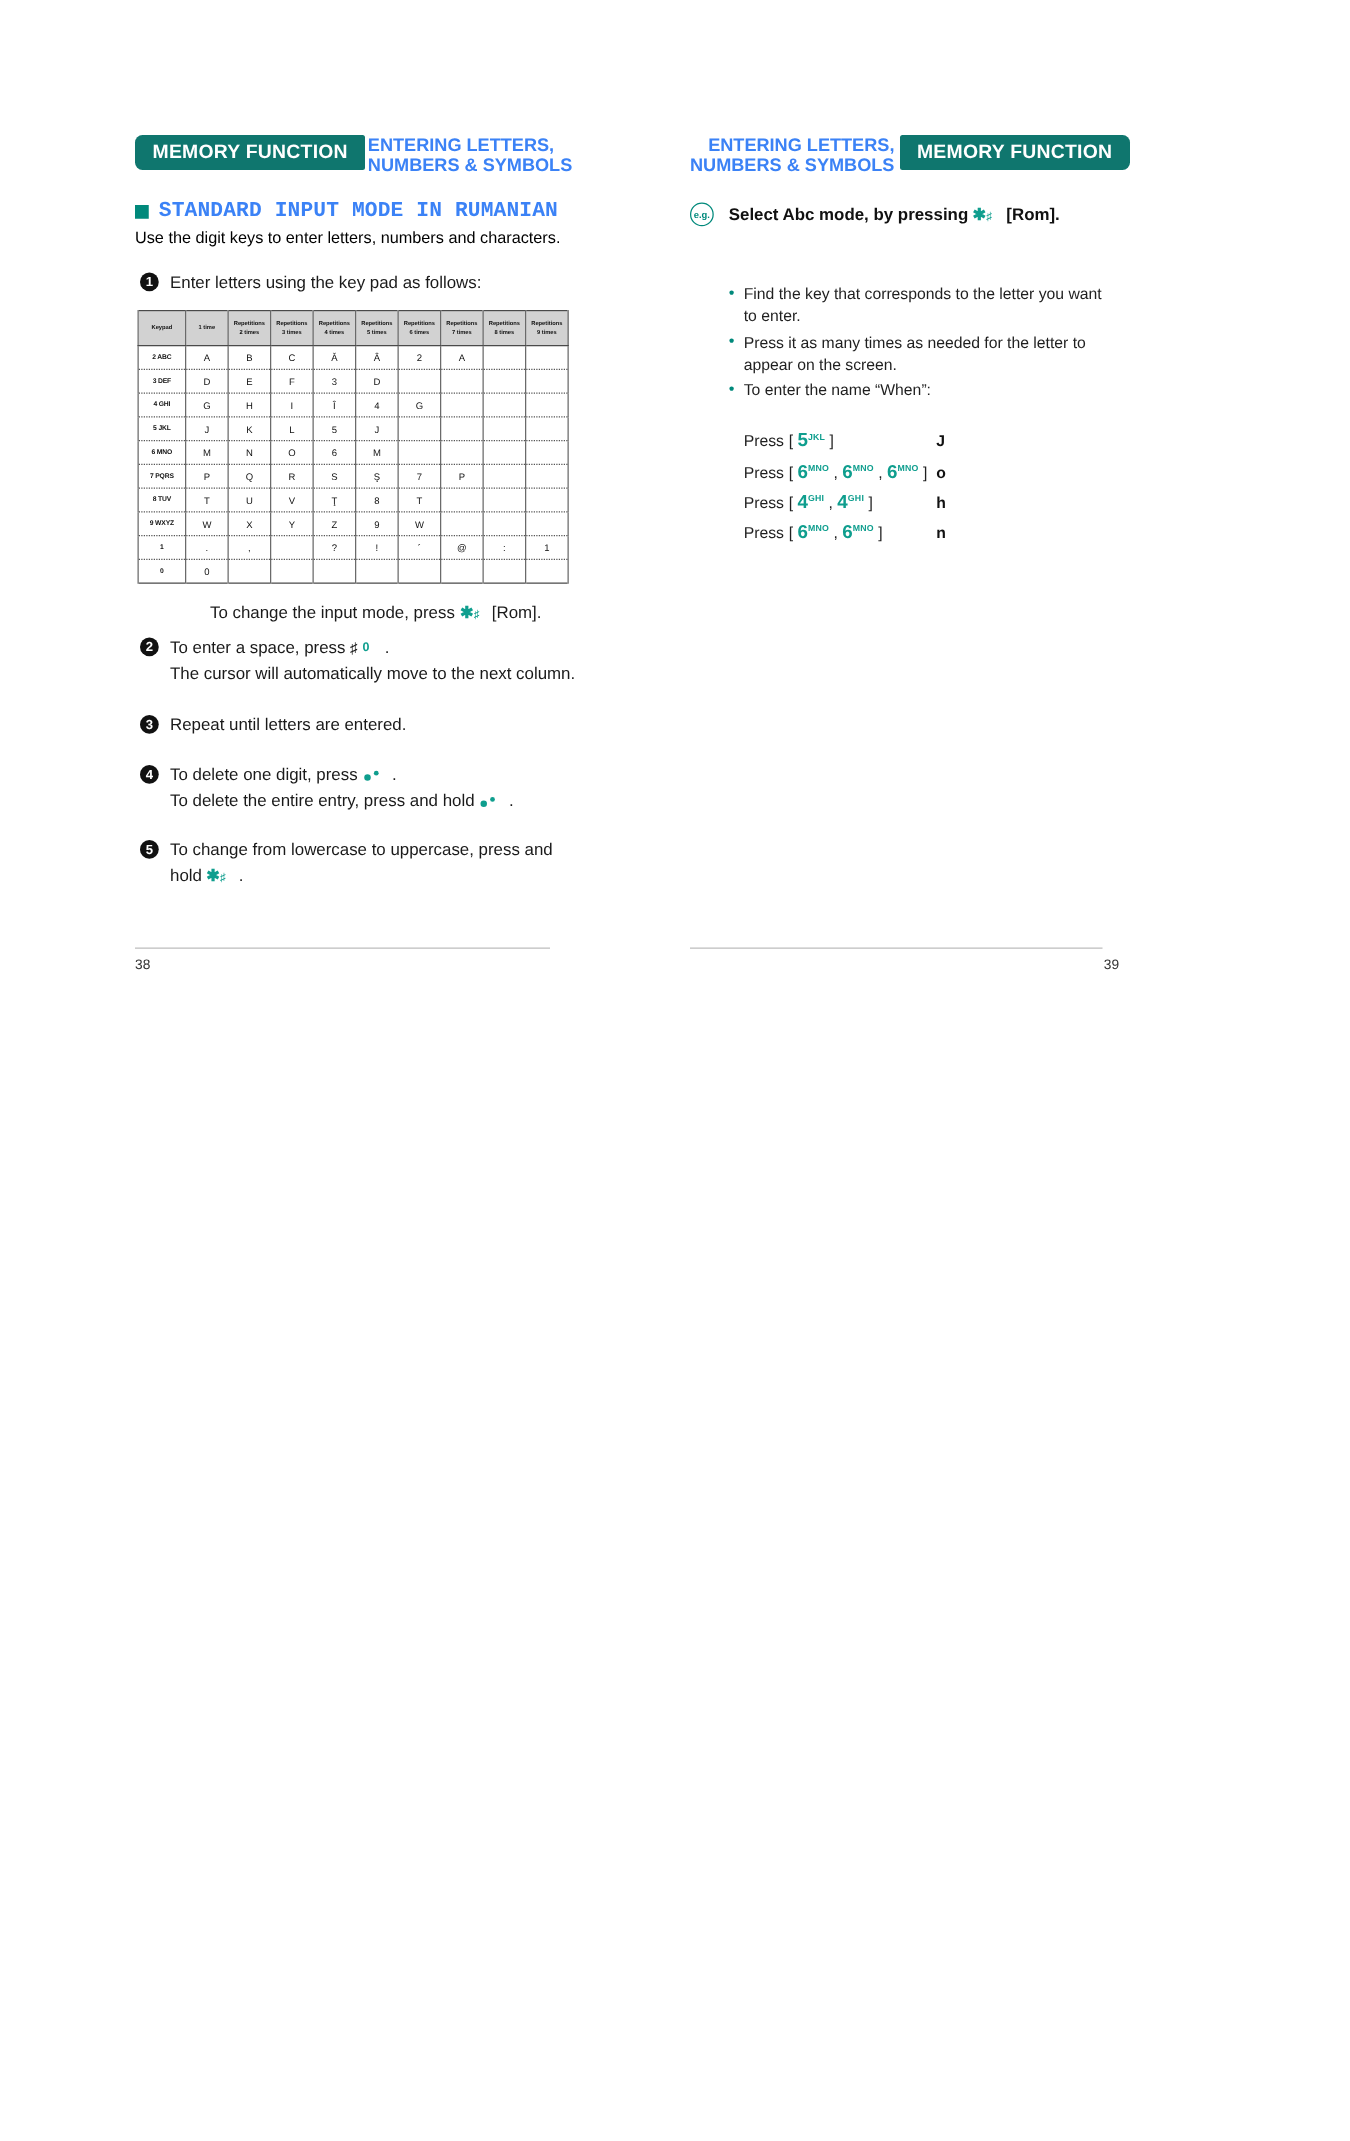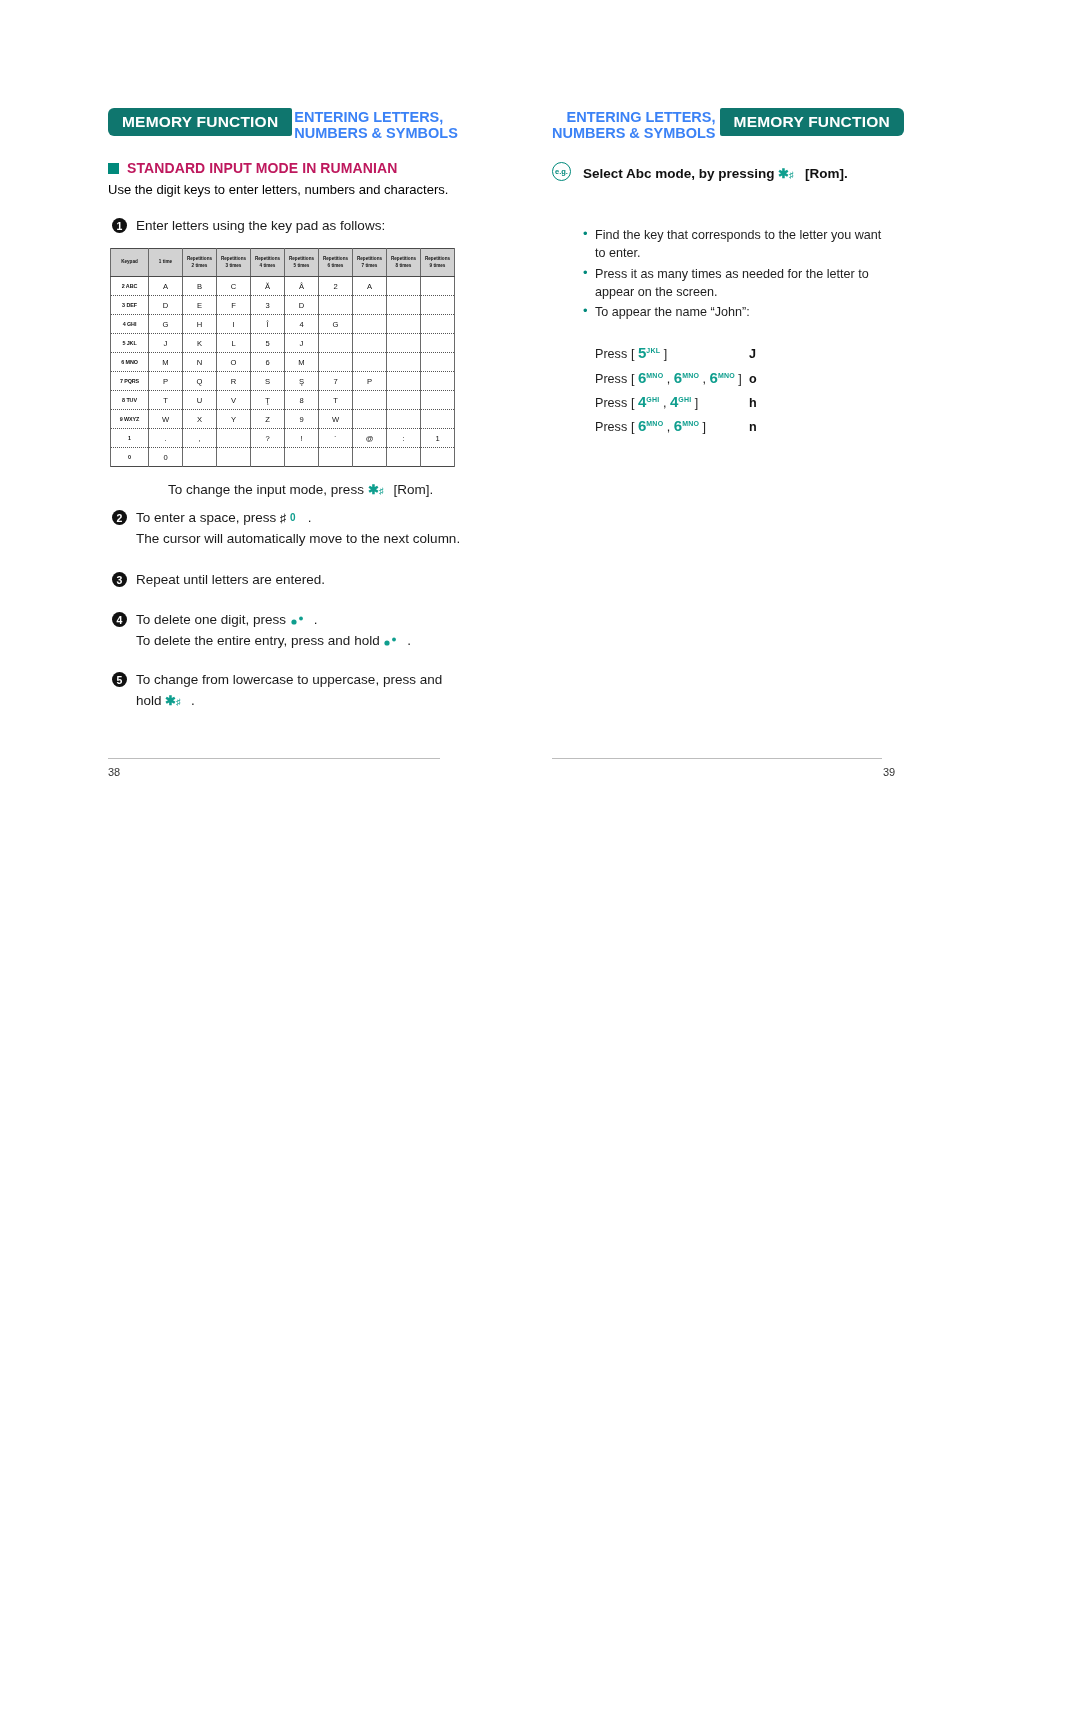--- a/index.html
+++ b/index.html
@@ -64,24 +64,25 @@
     display: flex;
     align-items: center;
     gap: 8px;
   }
   .sec-square {
     width: 11px; height: 11px;
     background: #00897b;
     display: inline-block;
   }
   .sec-title {
-    color: #be185d;
-    font-size: 14px;
+    color: #3b82f6;
+    font-size: 17px;
     font-weight: bold;
     letter-spacing: .1px;
+    font-family: Liberation Mono, monospace;
   }
   .sec-sub {
     position: absolute;
     left: 108px;
     top: 182px;
     font-size: 13px;
     color: #000000;
   }
 
   
@@ -173,21 +174,21 @@
     top: 482px;
     font-size: 13.5px;
   }
 
   
   .eg-row {
     position: absolute;
     left: 552px;
     top: 162px;
     display: flex;
-    align-items: flex-end;
+    align-items: center;
   }
   .eg-circle {
     width: 19px; height: 19px;
     border-radius: 50%;
     border: 1.8px solid #00897b;
     color: #00897b;
     font-size: 7.5px;
     font-weight: bold;
     display: flex;
     align-items: center;
@@ -565,21 +566,21 @@
     <div class="eg-li">
       <span class="eg-dot">•</span>
       <span class="eg-li-text">Find the key that corresponds to the letter you want to enter.</span>
     </div>
     <div class="eg-li">
       <span class="eg-dot">•</span>
       <span class="eg-li-text">Press it as many times as needed for the letter to appear on the screen.</span>
     </div>
     <div class="eg-li">
       <span class="eg-dot">•</span>
-      <span class="eg-li-text">To appear the name “John”:</span>
+      <span class="eg-li-text">To enter the name “When”:</span>
     </div>
     <div class="press-table" id="press-table">
         <div class="press-row">
           <span class="press-label">Press</span>
           <span class="press-keys"><span class="brk">[ </span><span class="bigkey">5</span><span class="bigkey-sub">JKL</span><span class="brk"> ]</span></span>
           <span class="press-out">J</span>
         </div>
         <div class="press-row">
           <span class="press-label">Press</span>
           <span class="press-keys"><span class="brk">[ </span><span class="bigkey">6</span><span class="bigkey-sub">MNO</span><span class="brk"> , </span><span class="bigkey">6</span><span class="bigkey-sub">MNO</span><span class="brk"> , </span><span class="bigkey">6</span><span class="bigkey-sub">MNO</span><span class="brk"> ]</span></span>

